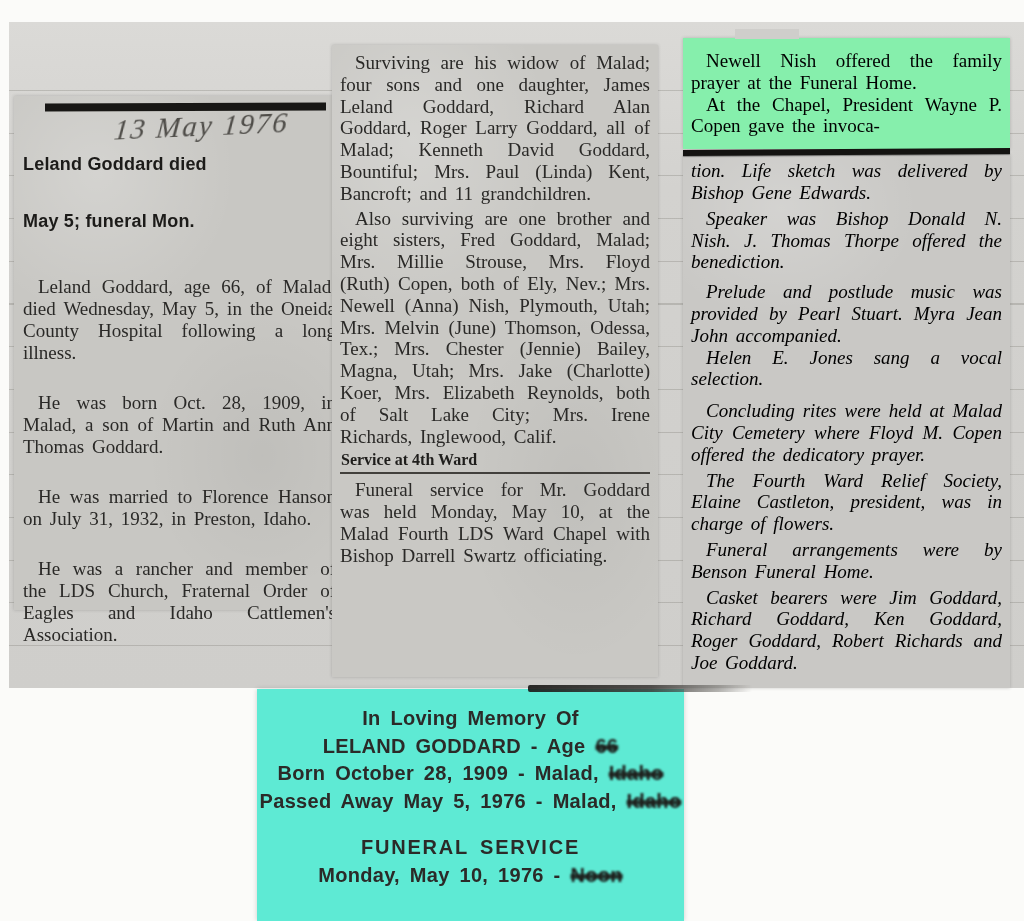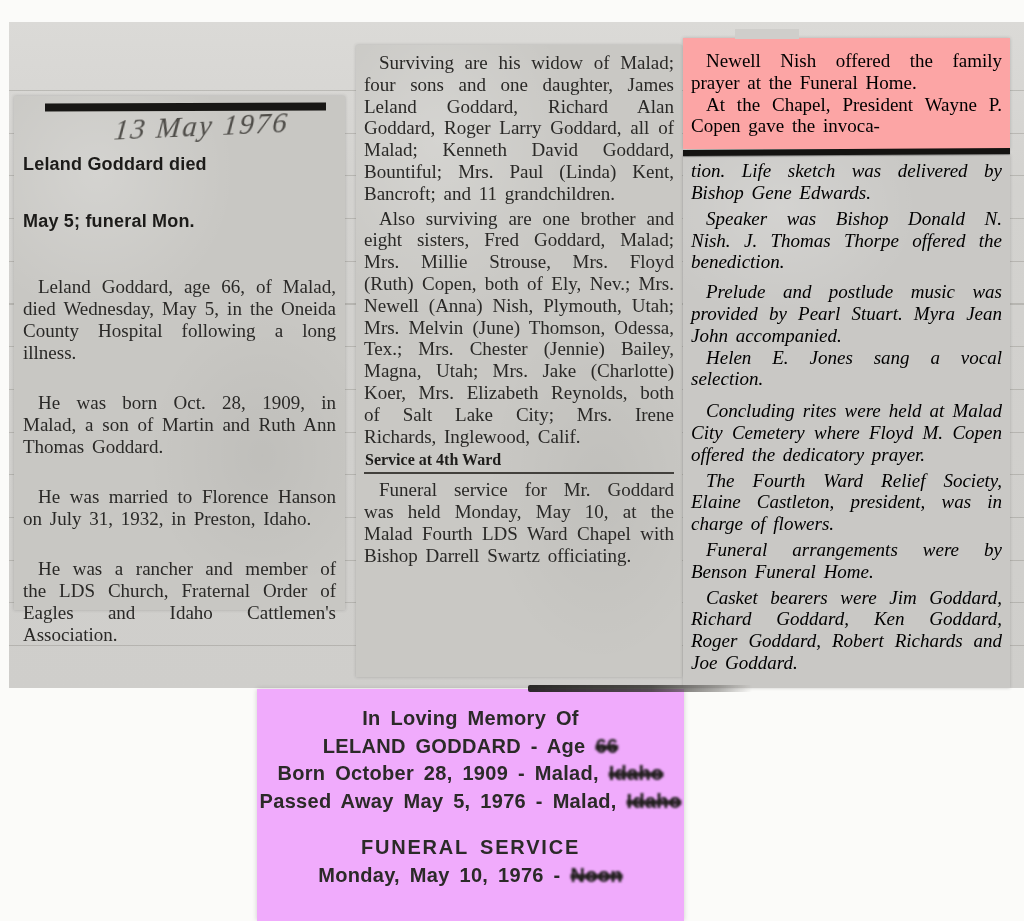--- a/index.html
+++ b/index.html
@@ -38,53 +38,53 @@
   }
   .hl {
     font-family:"Liberation Sans","DejaVu Sans",sans-serif; font-weight:bold;
     font-size:18px; line-height:30px; color:#1c1b19; margin:38px 0 0 0; letter-spacing:0.2px;
   }
   .hl2 { margin-top:27px; }
   .left-clip .body { margin-top:40px; }
   .left-clip .body p { font-size:19px; line-height:22px;margin-top:28px; }
 
   
-  .mid-clip { left:356px; top:45px; width:326px; height:632px; padding:7px 8px 0 8px; background-color:#c9c8c4; }
+  .mid-clip { left:332px; top:45px; width:326px; height:632px; padding:7px 8px 0 8px; background-color:#c9c8c4; }
   .mid-clip .body p { font-size:19px; line-height:21.8px; }
   .mid-clip .body p + p { margin-top:3px; }
   .subhead {
     font-size:16px; font-weight:bold; color:#1e1d1b; margin:4px 0 0 0;
     padding:0 0 3px 1px; border-bottom:2px solid #42403c;
   }
   .mid-clip .body2 p { font-size:19px; line-height:21.8px; margin-top:5px; }
 
   
   .right-wrap { position:absolute; left:683px; top:38px; width:327px; }
   .right-top {
     position:relative; box-sizing:border-box; min-height:108px; padding:12px 8px 12px 8px;
-    background-color:#fca5a5; box-shadow:0 0 3px rgba(60,58,54,0.25);
+    background-color:#86efac; box-shadow:0 0 3px rgba(60,58,54,0.25);
   }
   .right-top .tab { position:absolute; top:-9px; left:52px; width:64px; height:10px; background:#cfcecb; }
   .right-top p, .right-bottom p { font-size:19px; line-height:21.8px; margin:0; text-indent:15px; text-align:justify; word-spacing:3px; }
   .heavy-rule { height:6px; background:#141311; transform:rotate(-0.35deg); box-shadow:0 1px 1px rgba(40,40,40,0.45); }
   .right-bottom {
     box-sizing:border-box; min-height:533px; padding:5px 8px 10px 8px;
     background-color:#c9c8c5;
     background-image:radial-gradient(ellipse 60% 30% at 30% 10%, rgba(255,255,255,0.2), transparent 70%);
     box-shadow:0 0 3px rgba(60,58,54,0.25);
     font-style:italic;
   }
   .right-bottom p.cont { text-indent:0; }
   .sp4 { margin-top:4px !important; } .sp8 { margin-top:8px !important; } .sp10 { margin-top:10px !important; }
 
   
   .card {
     position:absolute; left:257px; top:689px; width:427px; height:232px; z-index:3;
     box-sizing:border-box; padding-top:16px; text-align:center;
-    background:#f0abfc; box-shadow:0 0 5px rgba(0,0,0,0.18);
+    background:#5eead4; box-shadow:0 0 5px rgba(0,0,0,0.18);
     font-family:"Liberation Sans","DejaVu Sans",sans-serif; font-weight:bold; color:#2b2a28;
   }
   .card .line { font-size:20px; line-height:27.5px; letter-spacing:0.3px; word-spacing:4px; }
   .card .funeral { margin-top:19px; letter-spacing:1.8px; }
   .smudge {
     filter:blur(1.3px);
     text-decoration:line-through;
     text-decoration-thickness:5px;
     text-decoration-color:rgba(28,27,25,0.85);
     color:#1d1c1a;

